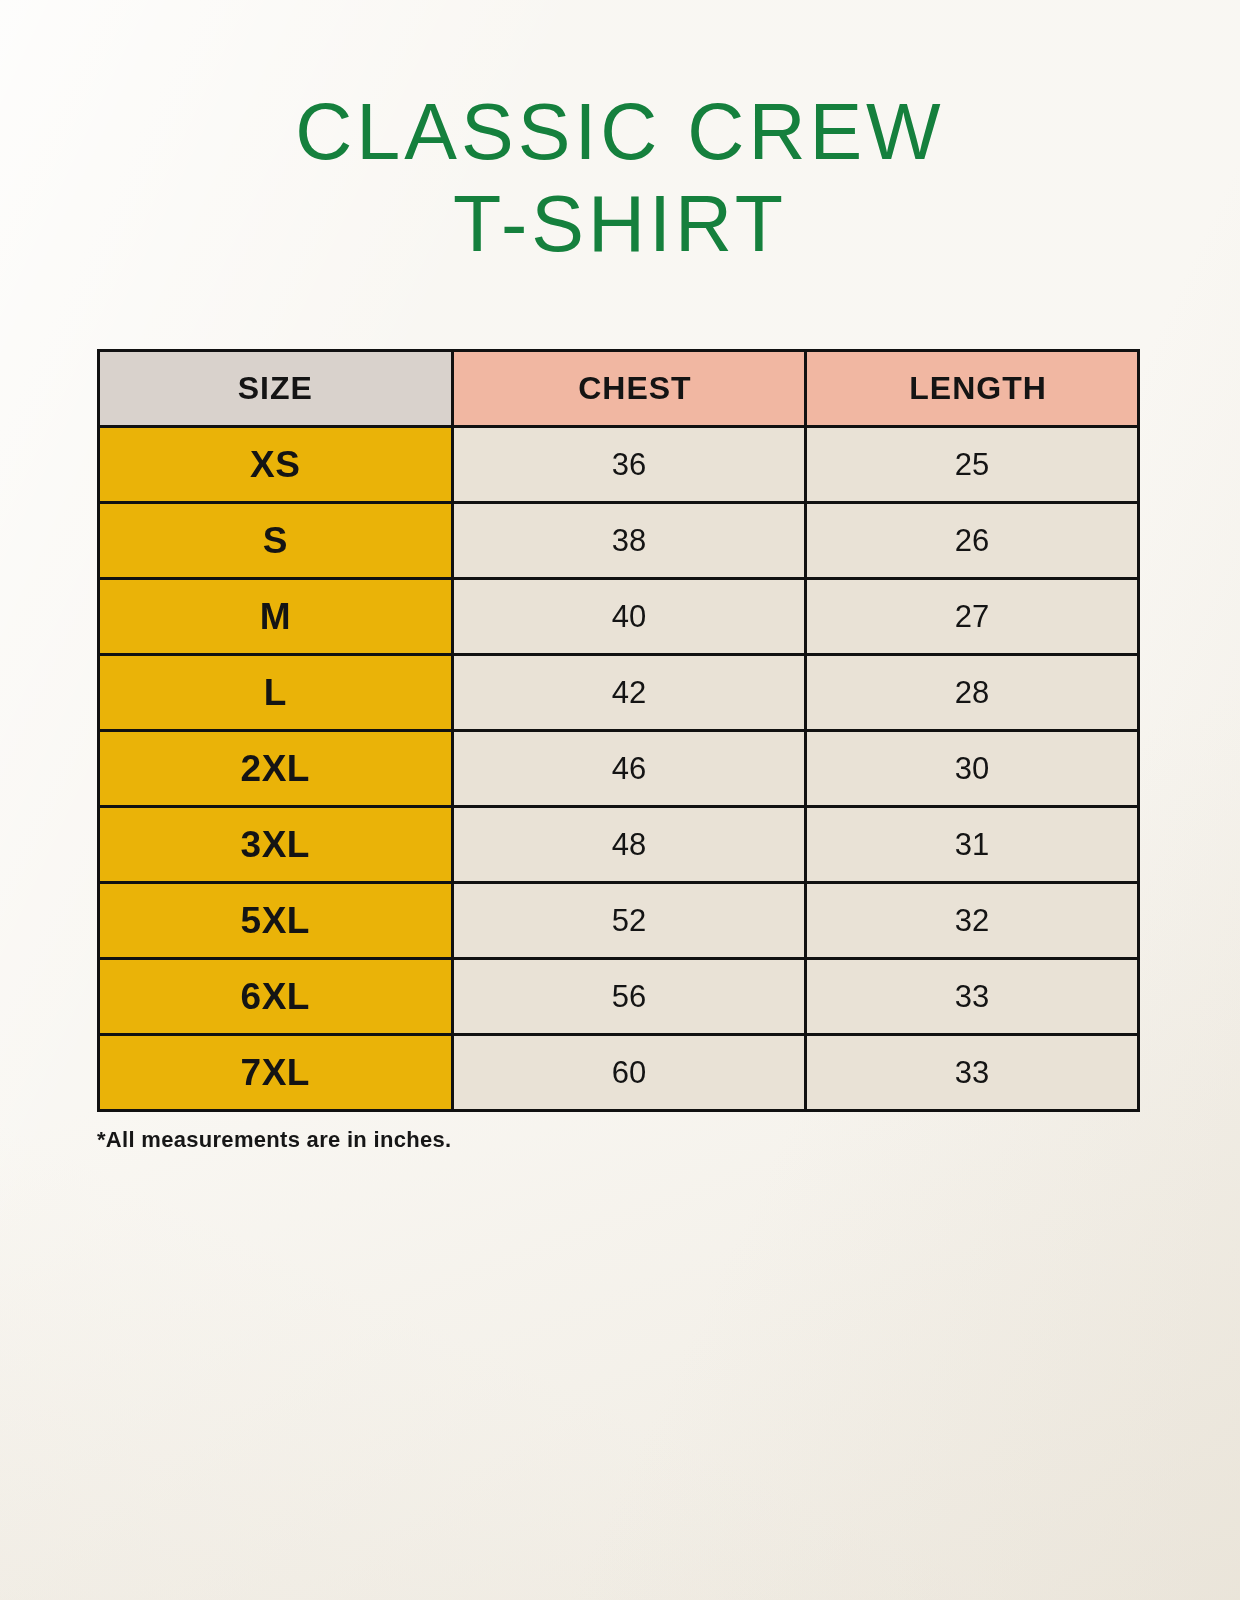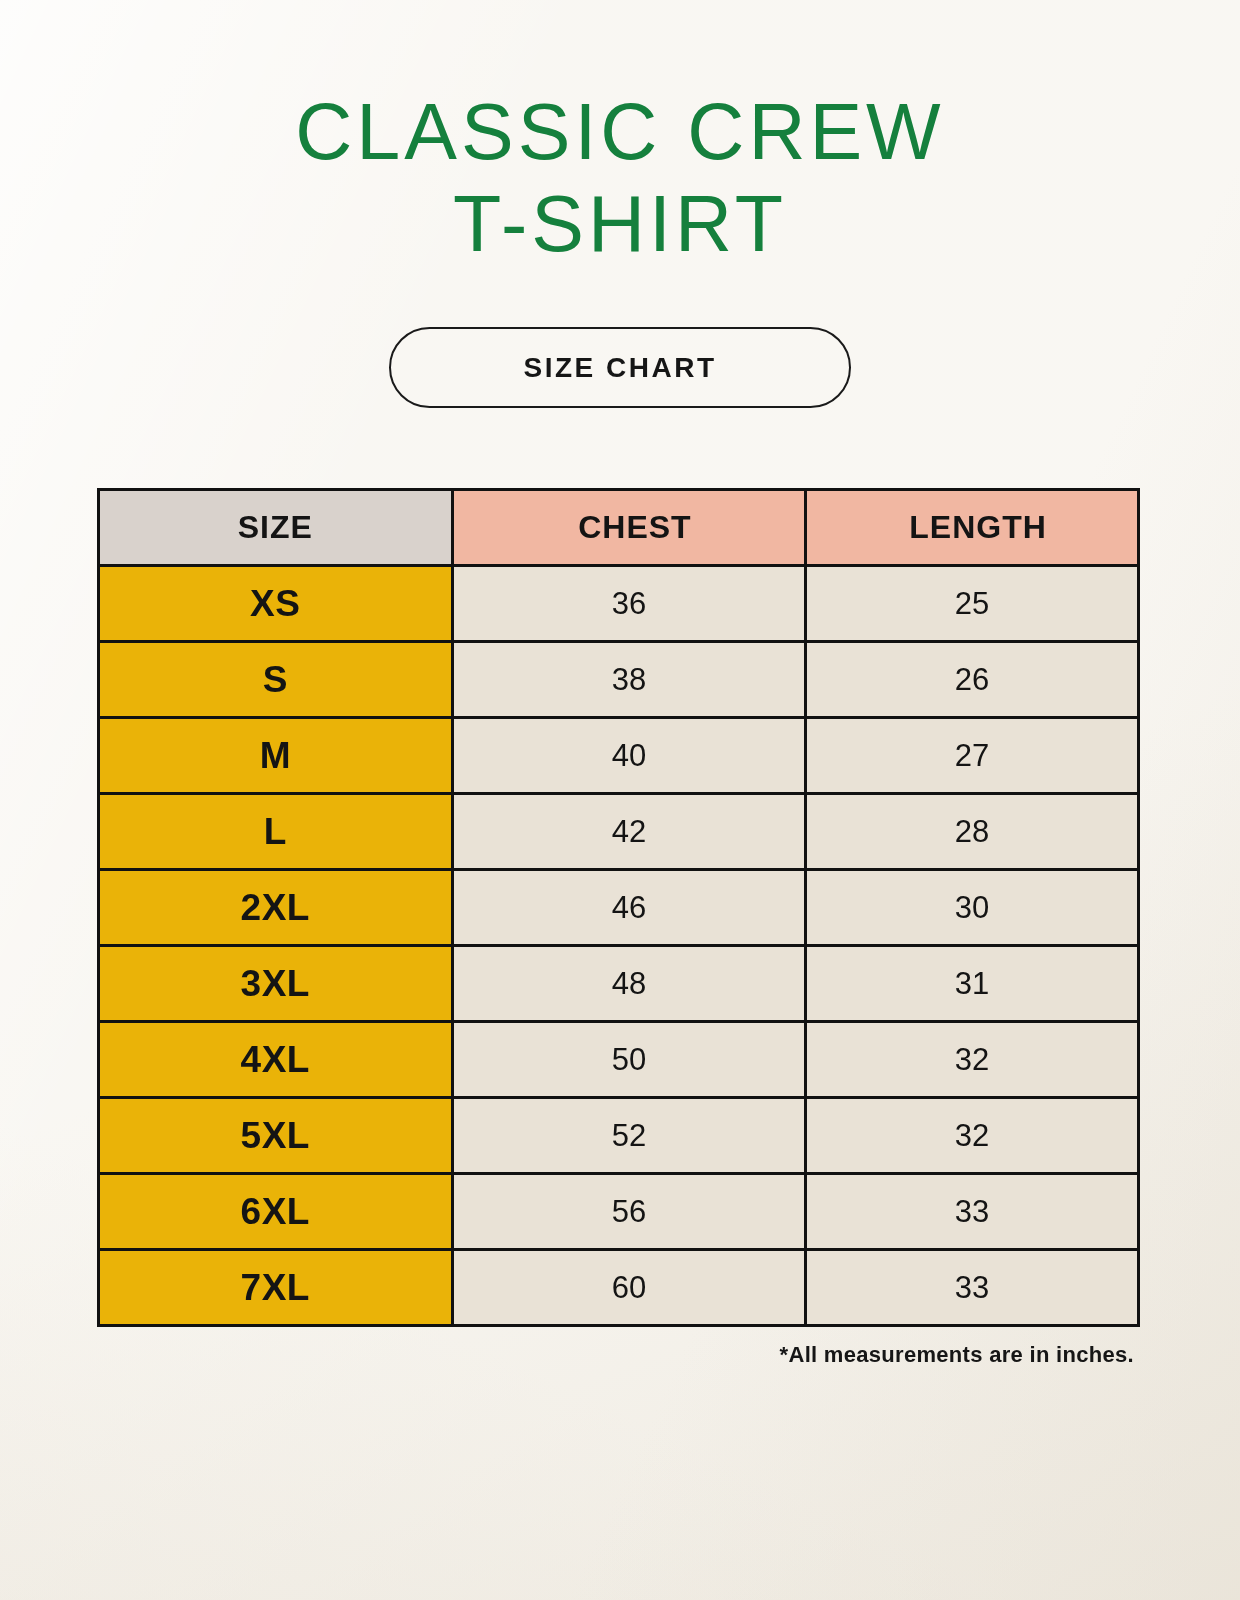--- a/index.html
+++ b/index.html
@@ -107,43 +107,40 @@
 
   .size-table tbody td.col-val {
     background: #e9e2d6;
     font-weight: 400;
     font-size: 31px;
   }
 
   .footnote {
     width: 1043px;
     margin: 15px 0 0 97px;
-    text-align: right;
+    text-align: left;
     padding-right: 6px;
     font-size: 22px;
     font-weight: 700;
     letter-spacing: 0.3px;
     color: #161616;
   }
 </style>
 </head>
 <body>
 
 <div class="bg-shade"></div>
 
 <div class="page">
 
   <h1 class="title">
     <span>CLASSIC CREW</span><br>
     <span>T-SHIRT</span>
   </h1>
 
-  <div class="badge-wrap">
-    <button class="badge">SIZE CHART</button>
-  </div>
 
   <div class="table-wrap">
     <table class="size-table">
       <colgroup>
           <col class="c1">
           <col class="c2">
           <col class="c3">
         </colgroup>
       <thead>
         <tr>
@@ -177,25 +174,20 @@
             <td class="col-size">2XL</td>
             <td class="col-val">46</td>
             <td class="col-val">30</td>
           </tr>
           <tr>
             <td class="col-size">3XL</td>
             <td class="col-val">48</td>
             <td class="col-val">31</td>
           </tr>
           <tr>
-            <td class="col-size">4XL</td>
-            <td class="col-val">50</td>
-            <td class="col-val">32</td>
-          </tr>
-          <tr>
             <td class="col-size">5XL</td>
             <td class="col-val">52</td>
             <td class="col-val">32</td>
           </tr>
           <tr>
             <td class="col-size">6XL</td>
             <td class="col-val">56</td>
             <td class="col-val">33</td>
           </tr>
           <tr>

